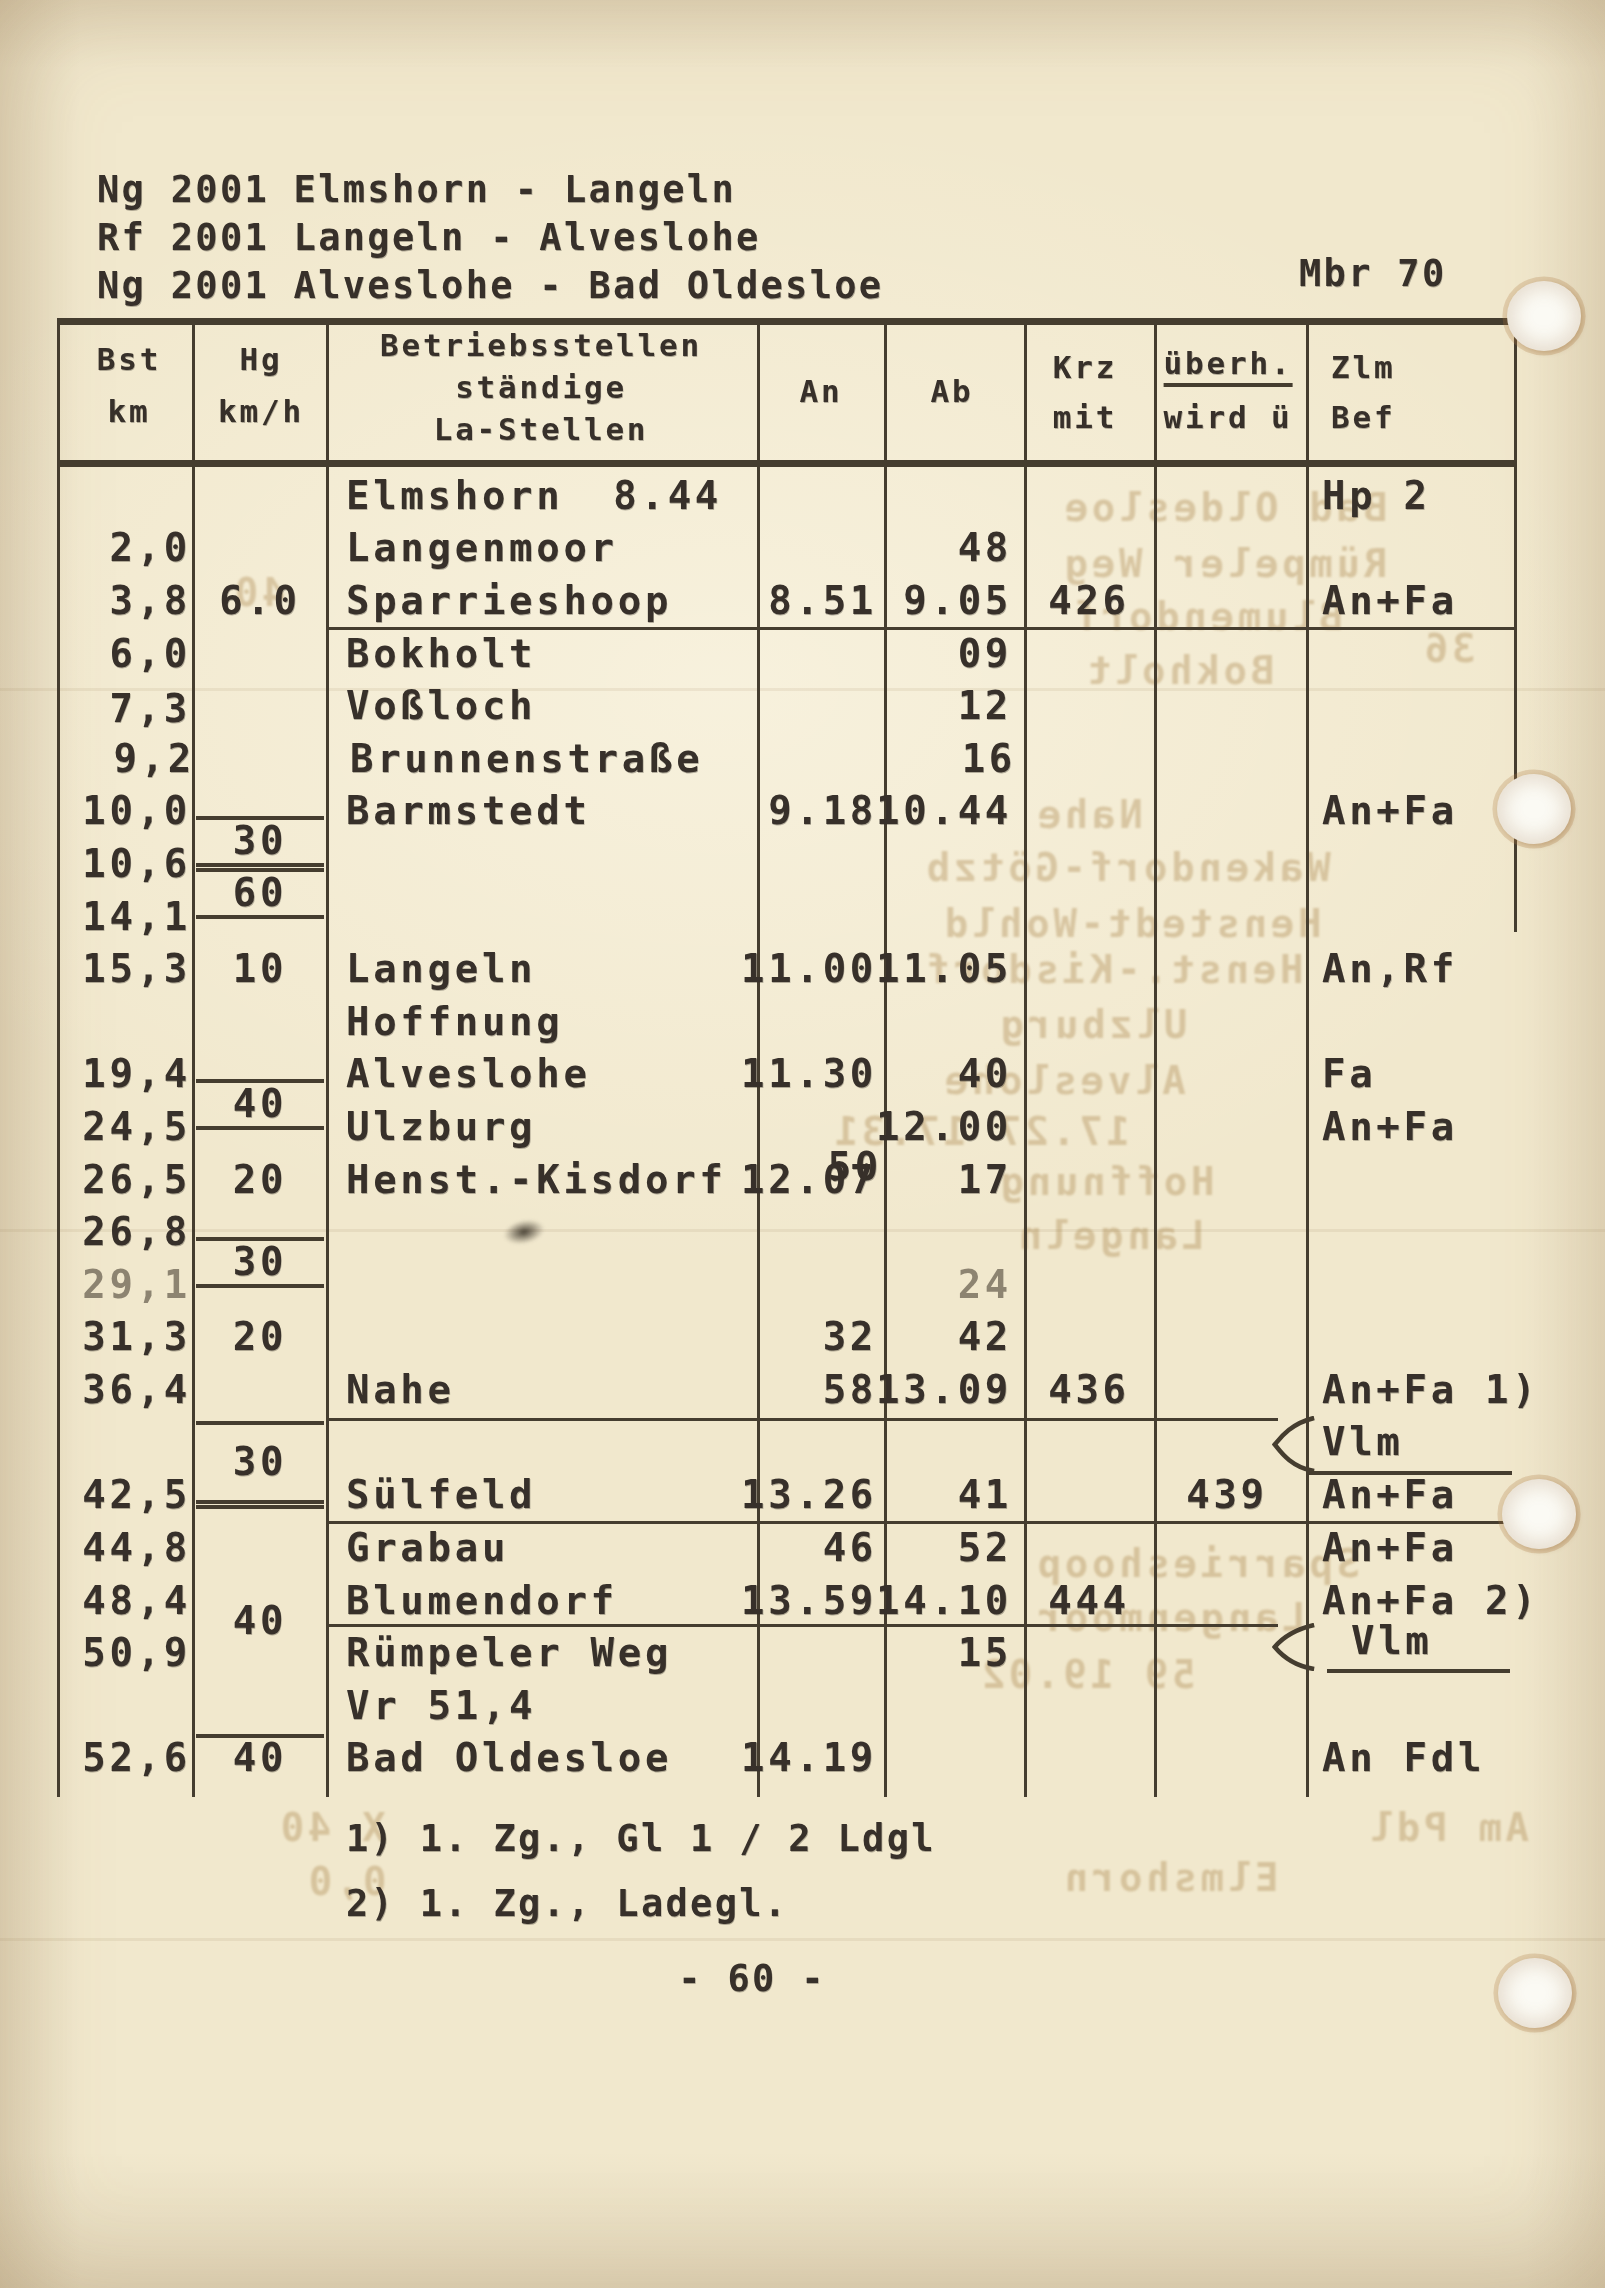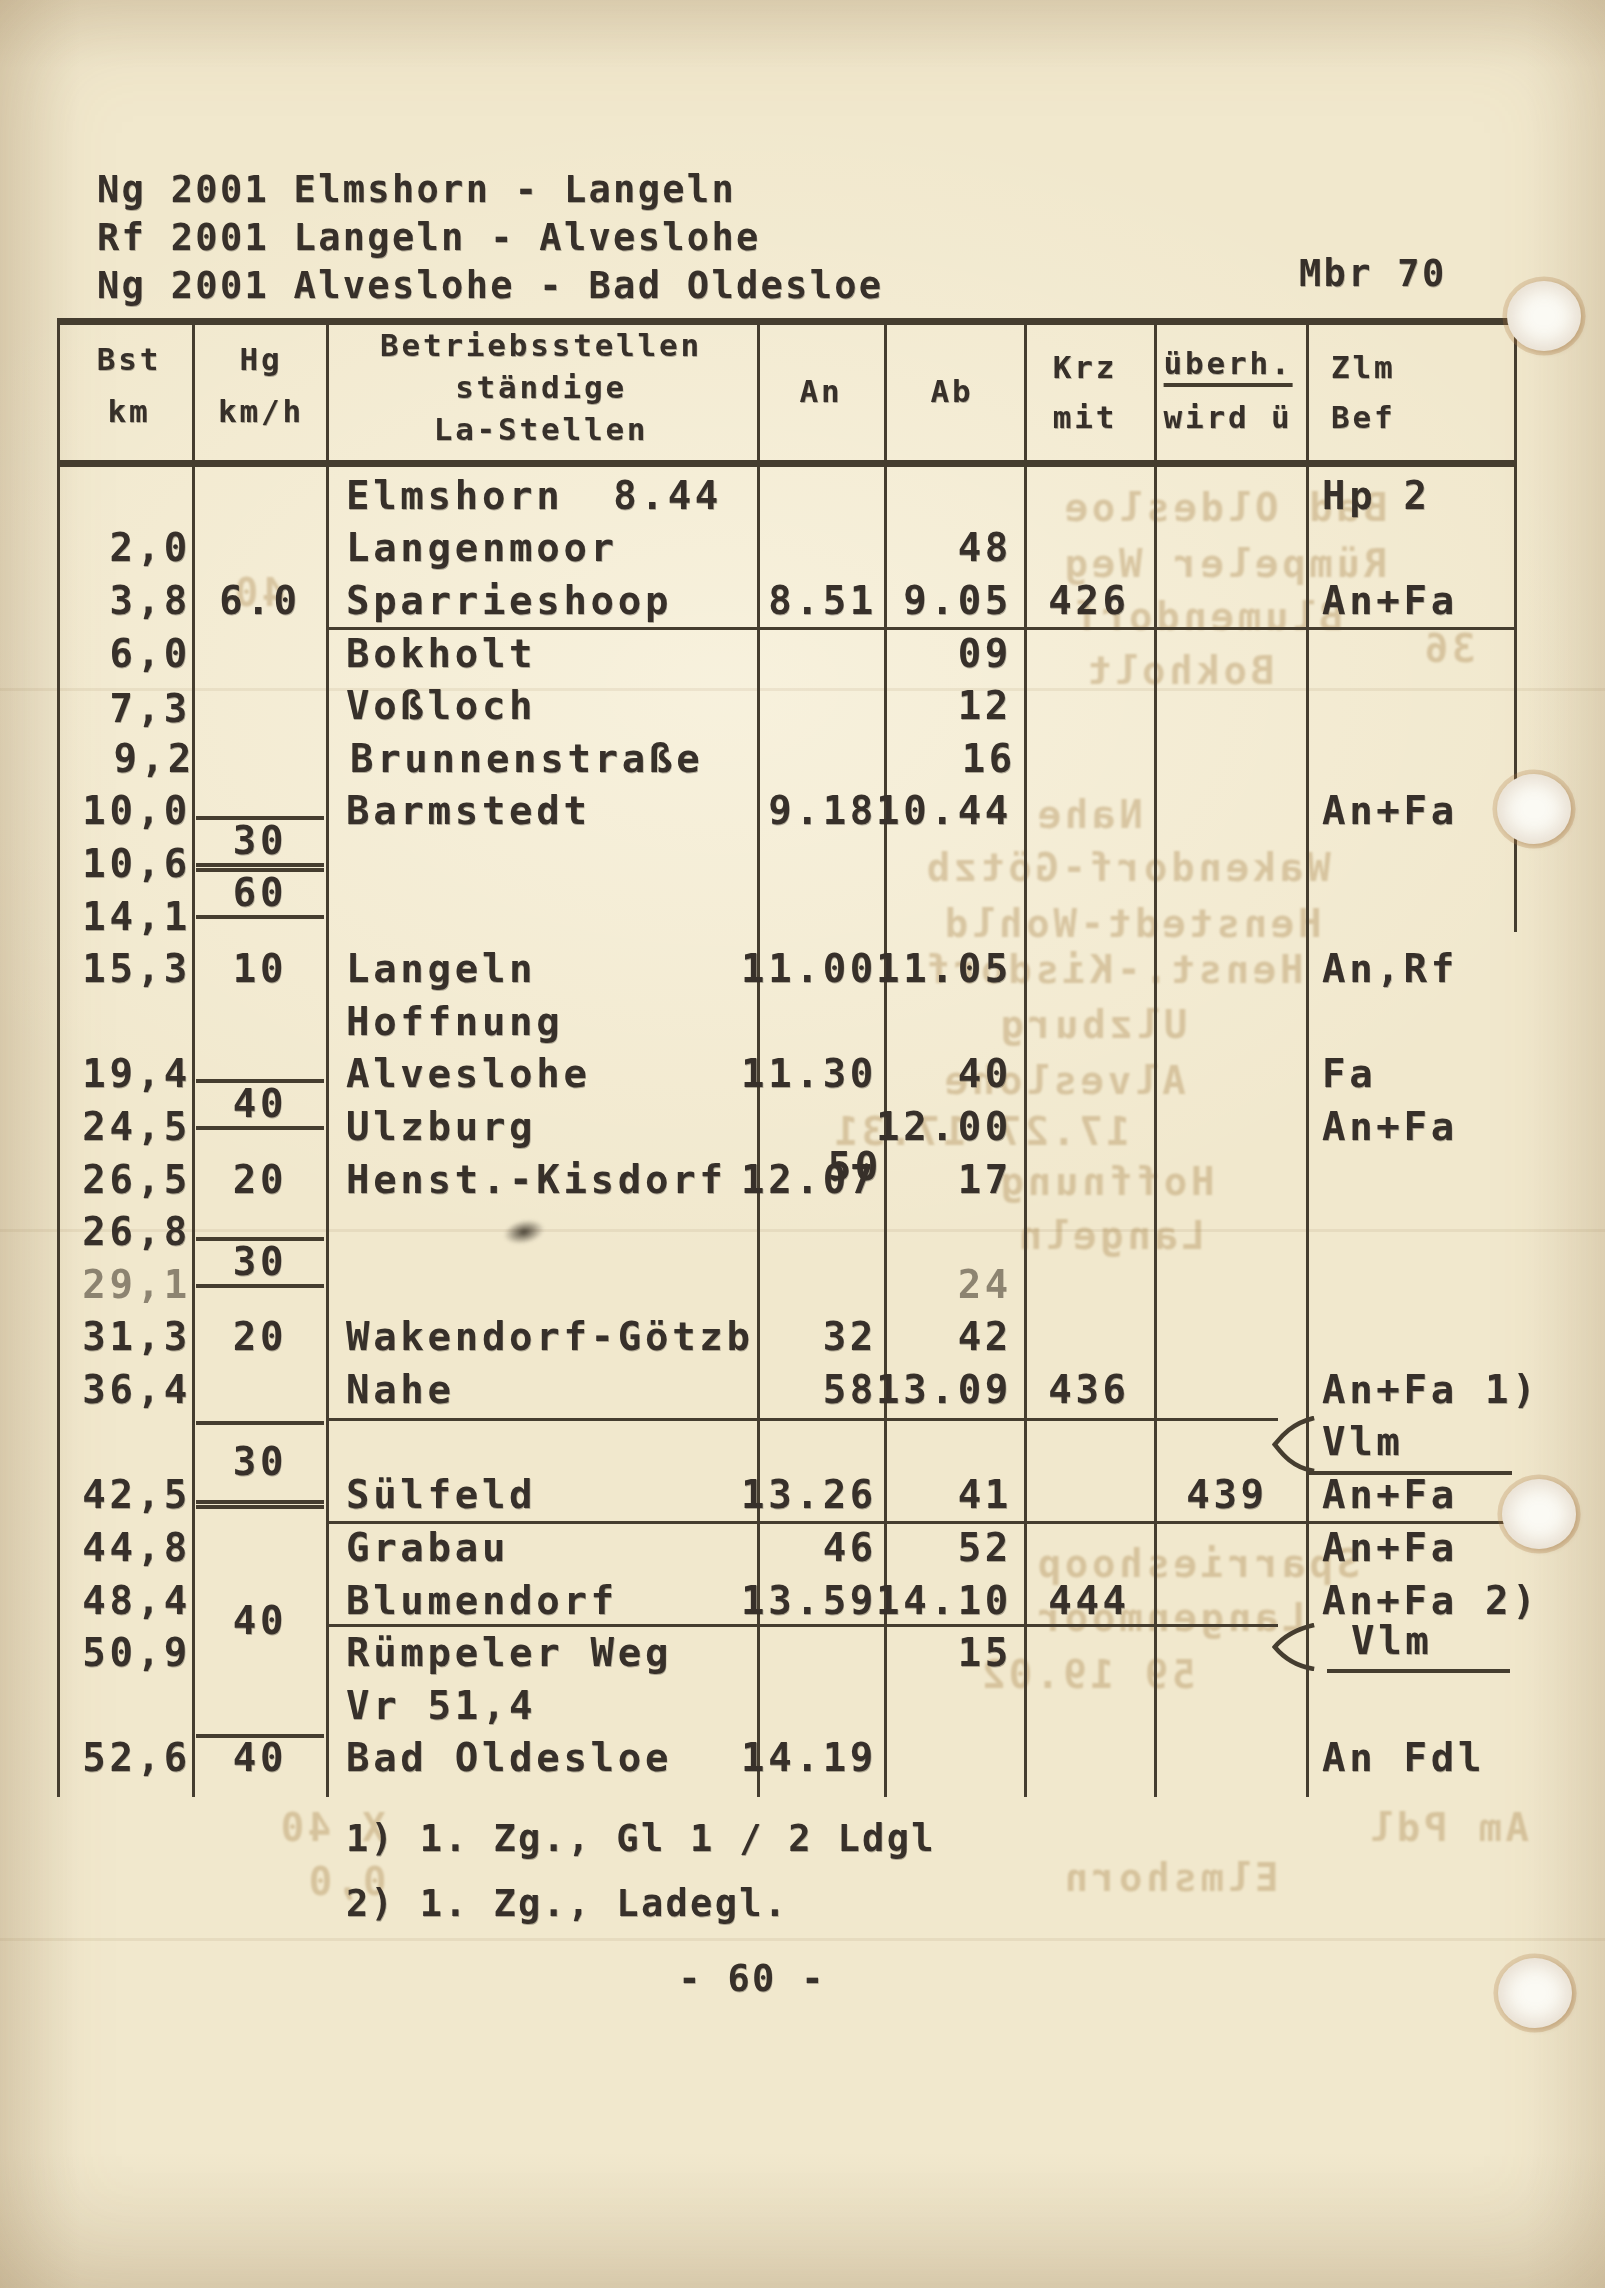--- a/index.html
+++ b/index.html
@@ -208,21 +208,20 @@
       <div class="abs" style="left: 0px; top: 1206px; width: 1606px; height: 53px;">
         <div class="abs t t-body" style="right: 1415px; top: 5.5px;">26,8</div>
       </div>
       <div class="abs" style="left: 0px; top: 1259px; width: 1606px; height: 53px;">
         <div class="abs t t-body light" style="right: 1415px; top: 5.5px;">29,1</div>
         <div class="abs t t-body light" style="right: 594px; top: 5.5px;">24</div>
       </div>
       <div class="abs" style="left: 0px; top: 1311px; width: 1606px; height: 53px;">
         <div class="abs t t-body" style="right: 1415px; top: 5.5px;">31,3</div>
         <div class="abs t t-body" style="left: 260px; top: 5.5px; transform: translateX(-50%);">20</div>
-        <div class="abs t t-body" style="left: 346px; top: 5.5px;">Wakendorf-Götzb</div>
         <div class="abs t t-body" style="right: 729px; top: 5.5px;">32</div>
         <div class="abs t t-body" style="right: 594px; top: 5.5px;">42</div>
       </div>
       <div class="abs" style="left: 0px; top: 1364px; width: 1606px; height: 53px;">
         <div class="abs t t-body" style="right: 1415px; top: 5.5px;">36,4</div>
         <div class="abs t t-body" style="left: 346px; top: 5.5px;">Nahe</div>
         <div class="abs t t-body" style="right: 729px; top: 5.5px;">58</div>
         <div class="abs t t-body" style="right: 594px; top: 5.5px;">13.09</div>
         <div class="abs t t-body" style="left: 1089px; top: 5.5px; transform: translateX(-50%);">436</div>
         <div class="abs t t-body" style="left: 1322px; top: 5.5px;">An+Fa 1)</div>

